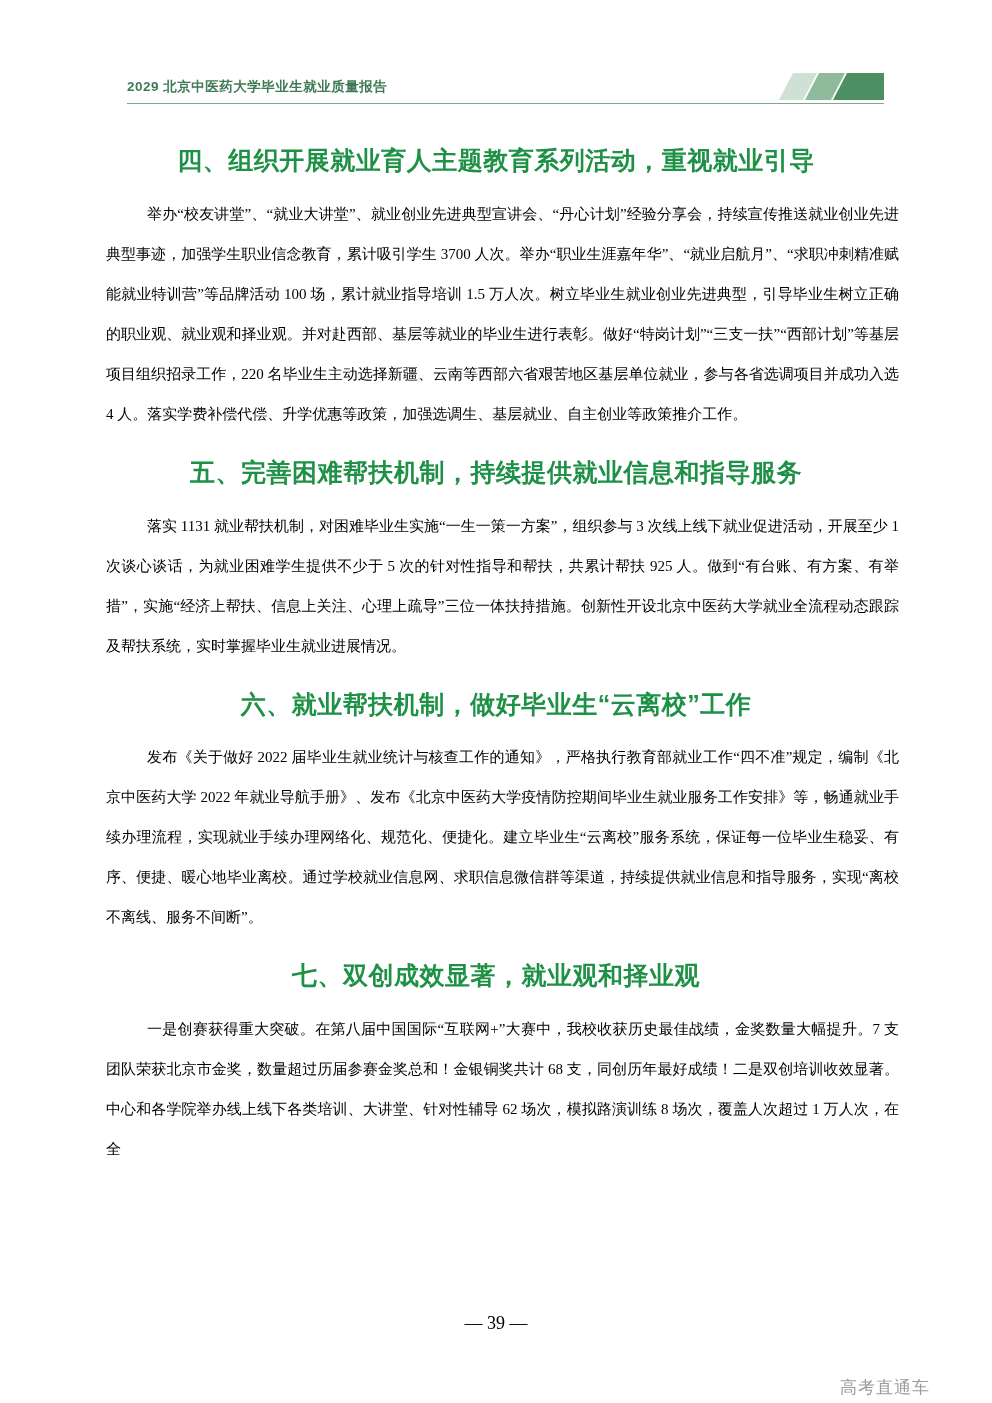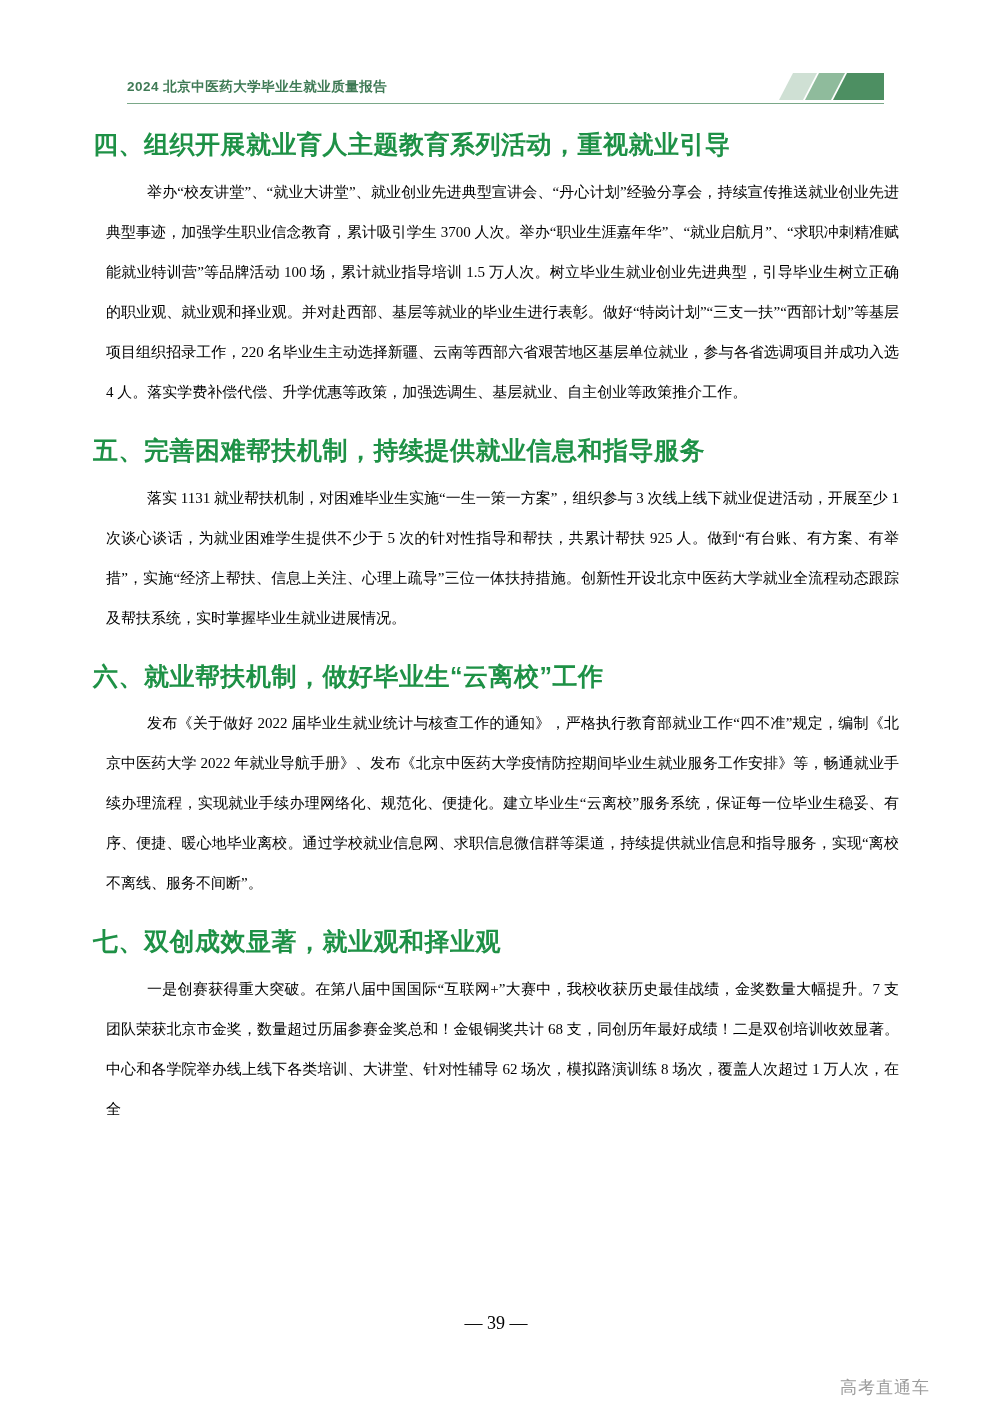--- a/index.html
+++ b/index.html
@@ -59,24 +59,25 @@
     position: absolute;
     left: 93px;
     top: 128px;
     width: 806px;
   }
   h2.section-title {
     font-family: "Liberation Sans", "DejaVu Sans", sans-serif;
     font-weight: bold;
     font-size: 25px;
     color: #1e9146;
-    margin: 0;
+    margin: 16px;
     padding: 0;
     letter-spacing: 0.5px;
     line-height: 1.35;
+    text-align: center;
   }
   .sec {
     margin-bottom: 0;
   }
   .sec + .sec {
     margin-top: 22px;
   }
   p.body-text {
     font-family: "Liberation Serif", "DejaVu Serif", serif;
     font-size: 15px;
@@ -107,21 +108,21 @@
     color: #9b9b9b;
     letter-spacing: 1px;
   }
 </style>
 </head>
 <body>
 
 <div class="page">
 
   <div class="header">
-    <div class="header-title">2024 北京中医药大学毕业生就业质量报告</div>
+    <div class="header-title">2029 北京中医药大学毕业生就业质量报告</div>
     <svg class="header-deco" viewBox="0 0 105 27" preserveAspectRatio="none">
       <polygon points="0,27 14,0 38,0 24,27" fill="#cfe0d4"></polygon>
       <polygon points="26,27 40,0 66,0 52,27" fill="#8fbb9c"></polygon>
       <polygon points="54,27 68,0 105,0 105,27" fill="#4d8f62"></polygon>
     </svg>
     <div class="header-rule"></div>
   </div>
 
   <div class="content">
 

